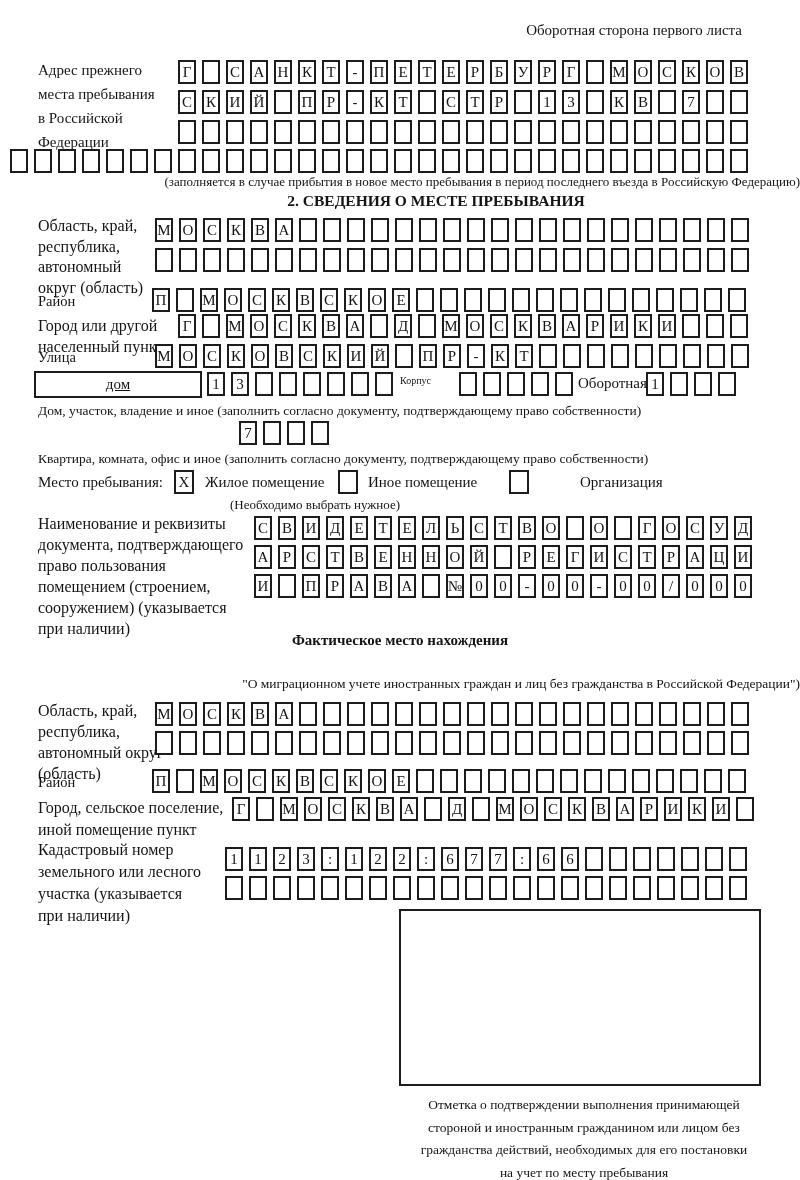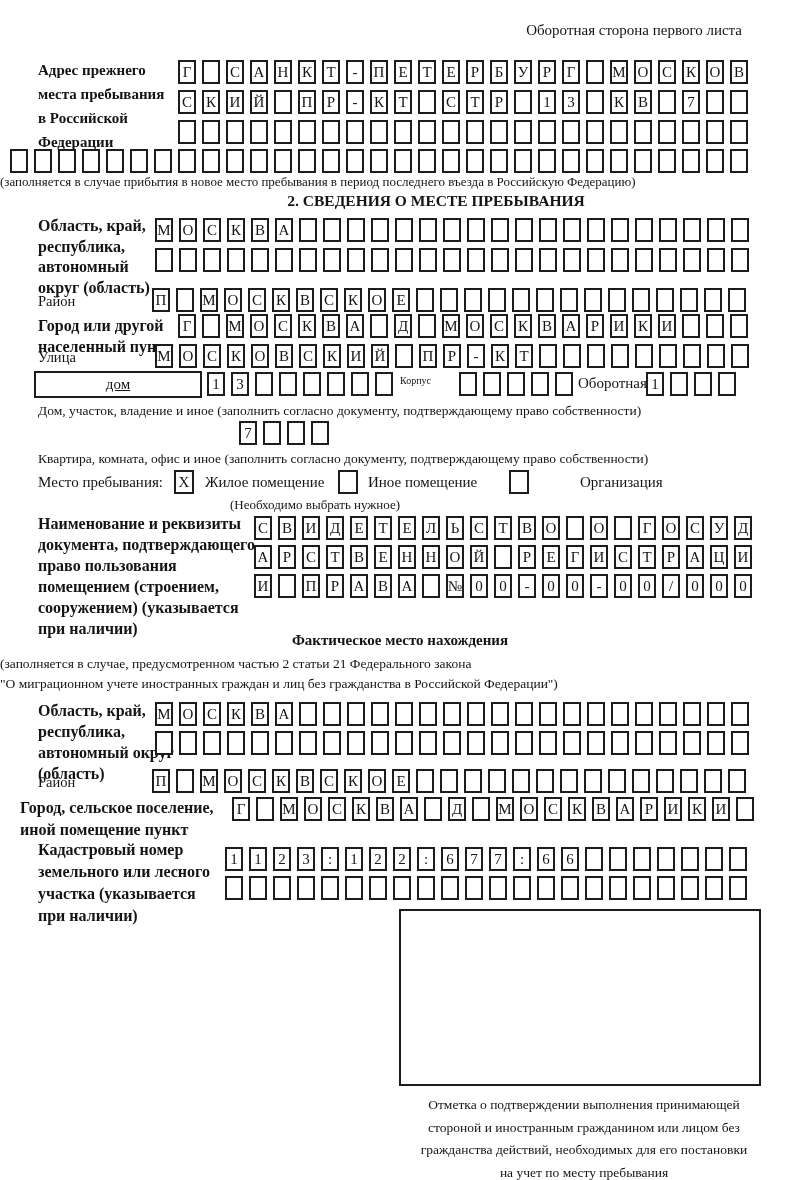--- a/index.html
+++ b/index.html
@@ -1,30 +1,30 @@
 <!DOCTYPE html>
 <html><head>
 <meta charset="utf-8">
 <style>
   html,body{margin:0;padding:0;background:#ffffff;}
   .page{position:relative;width:800px;height:1180px;background:#fff;color:#141414;
         font-family:"Liberation Serif", serif;overflow:hidden;}
   .hdr{position:absolute;right:58px;top:22px;font-size:15px;}
   .lblblock{position:absolute;font-size:16px;}
-  .lblblock div{white-space:nowrap;font-weight:bold;}
+  .lblblock div{white-space:nowrap;}
   .lbl{position:absolute;font-size:14.5px;white-space:nowrap;}
   .cellrow{position:absolute;display:flex;}
   .cell{flex:none;width:18px;height:24px;box-sizing:border-box;border:2px solid #1c1c1c;
         margin-right:6px;display:flex;align-items:center;justify-content:center;
         font-size:15px;background:#fff;}
   .cb{position:absolute;width:20px;height:24px;box-sizing:border-box;border:2px solid #1c1c1c;
       display:flex;align-items:center;justify-content:center;font-size:15px;background:#fff;}
   .fieldbox{position:absolute;box-sizing:border-box;border:2px solid #1c1c1c;display:flex;
             align-items:center;justify-content:center;font-size:15px;background:#fff;}
-  .note{position:absolute;left:0;width:800px;text-align:left;font-size:13px;}
+  .note{position:absolute;left:0;width:800px;text-align:right;font-size:13px;}
   .title{position:absolute;left:0;width:800px;text-align:center;font-size:15.5px;font-weight:bold;}
   .smallnote{position:absolute;font-size:13.5px;white-space:nowrap;}
   .bigbox{position:absolute;box-sizing:border-box;border:2px solid #1c1c1c;background:#fff;}
   .caption{position:absolute;text-align:center;font-size:13.5px;}
   .caption div{line-height:22.5px;}
 </style>
 </head>
 <body>
 
 <div class="page">
@@ -419,21 +419,20 @@
       <div class="cell">-</div>
       <div class="cell">0</div>
       <div class="cell">0</div>
       <div class="cell">/</div>
       <div class="cell">0</div>
       <div class="cell">0</div>
       <div class="cell">0</div>
     </div>
 
   <div class="title" style="top:632px;font-size:15px;">Фактическое место нахождения</div>
-  <div class="note" style="top:656px;font-size:13.5px;">(заполняется в случае, предусмотренном частью 2 статьи 21 Федерального закона</div>
   <div class="note" style="top:676px;font-size:13.5px;">"О миграционном учете иностранных граждан и лиц без гражданства в Российской Федерации")</div>
 
   <div class="lblblock" style="left:38px;top:700px;line-height:21px;">
     <div>Область, край,</div>
     <div>республика,</div>
     <div>автономный округ</div>
     <div>(область)</div>
   </div>
   <div class="cellrow" style="left:155px;top:702px;">
       <div class="cell">М</div>
@@ -512,21 +511,21 @@
       <div class="cell"></div>
       <div class="cell"></div>
       <div class="cell"></div>
       <div class="cell"></div>
       <div class="cell"></div>
       <div class="cell"></div>
       <div class="cell"></div>
       <div class="cell"></div>
     </div>
 
-  <div class="lblblock" style="left:20px;top:797px;line-height:21.5px;">
+  <div class="lblblock" style="left:38px;top:797px;line-height:21.5px;">
     <div>Город, сельское поселение,</div>
     <div>иной помещение пункт</div>
   </div>
   <div class="cellrow" style="left:232px;top:797px;">
       <div class="cell">Г</div>
       <div class="cell"></div>
       <div class="cell">М</div>
       <div class="cell">О</div>
       <div class="cell">С</div>
       <div class="cell">К</div>

